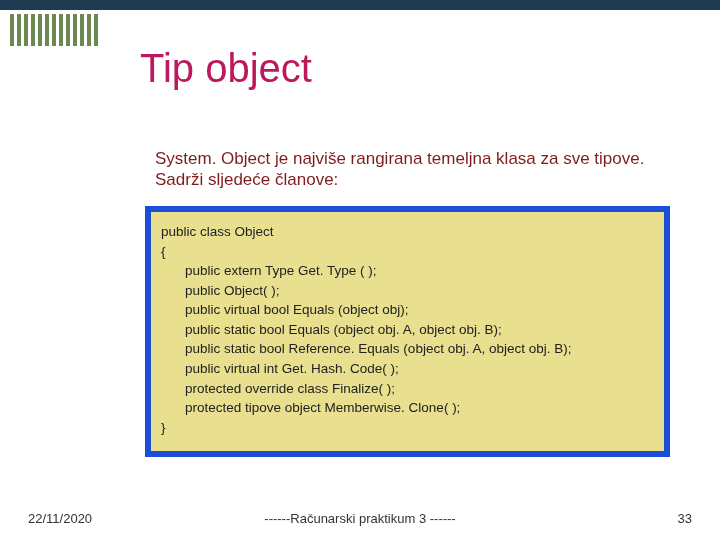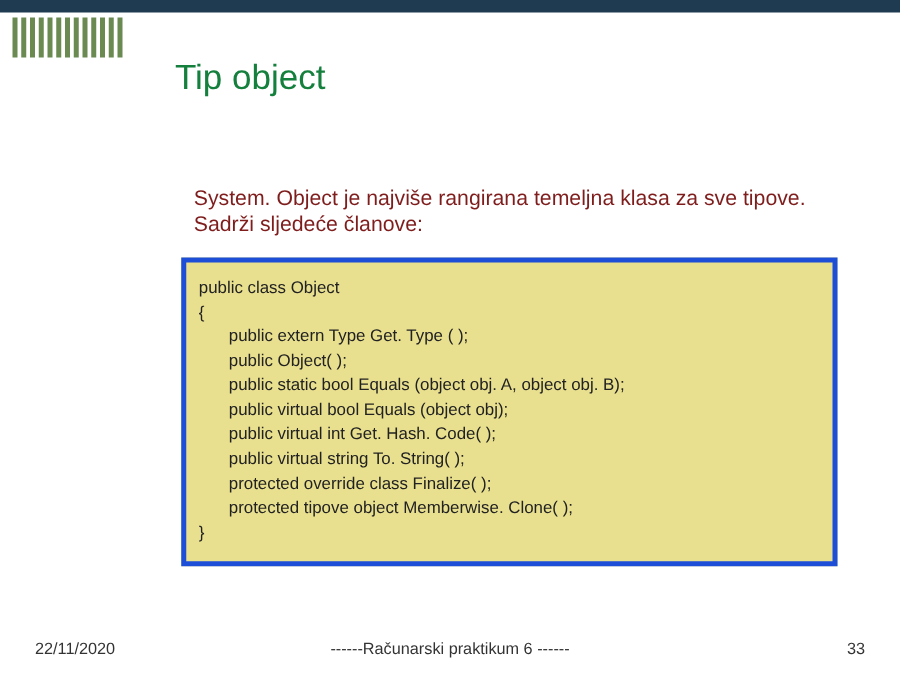--- a/index.html
+++ b/index.html
@@ -26,40 +26,40 @@
   .stripes span {
     display: block;
     width: 4px;
     height: 32px;
     background: #6b8a52;
   }
   .title {
     position: absolute;
     top: 46px;
     left: 140px;
-    font-size: 28px;
-    color: #15803d;
+    font-size: 40px;
+    color: #be185d;
     font-weight: normal;
   }
   .desc {
     position: absolute;
     top: 148px;
     left: 155px;
     right: 60px;
     font-size: 17px;
     color: #7f1d1d;
     line-height: 1.25;
   }
   .codebox {
     position: absolute;
     top: 206px;
     left: 145px;
     width: 525px;
     background: #e8df8f;
-    border: 4px solid #1d4ed8;
+    border: 6px solid #1d4ed8;
     padding: 10px 10px 14px 10px;
     font-size: 13.5px;
     color: #222;
     line-height: 1.45;
     font-family: Arial, Helvetica, sans-serif;
   }
   .codebox .indent { padding-left: 24px; display: block; }
   .footer {
     position: absolute;
     bottom: 14px;
@@ -100,26 +100,26 @@
 
 <h1 class="title">Tip object</h1>
 
 <p class="desc">System. Object je najviše rangirana temeljna klasa za sve tipove. Sadrži sljedeće članove:</p>
 
 <div class="codebox">
   <div>public class Object</div>
   <div>{</div>
   <span class="indent">public extern Type Get. Type ( );</span>
   <span class="indent">public Object( );</span>
+  <span class="indent">public virtual bool Equals (object obj);</span>
   <span class="indent">public static bool Equals (object obj. A, object obj. B);</span>
-  <span class="indent">public virtual bool Equals (object obj);</span>
+  <span class="indent">public static bool Reference. Equals (object obj. A, object obj. B);</span>
   <span class="indent">public virtual int Get. Hash. Code( );</span>
-  <span class="indent">public virtual string To. String( );</span>
   <span class="indent">protected override class Finalize( );</span>
   <span class="indent">protected tipove object Memberwise. Clone( );</span>
   <div>}</div>
 </div>
 
 <div class="footer">
   <span>22/11/2020</span>
-  <span class="center">------Računarski praktikum 6 ------</span>
+  <span class="center">------Računarski praktikum 3 ------</span>
   <span>33</span>
 </div>
 
 </body></html>

